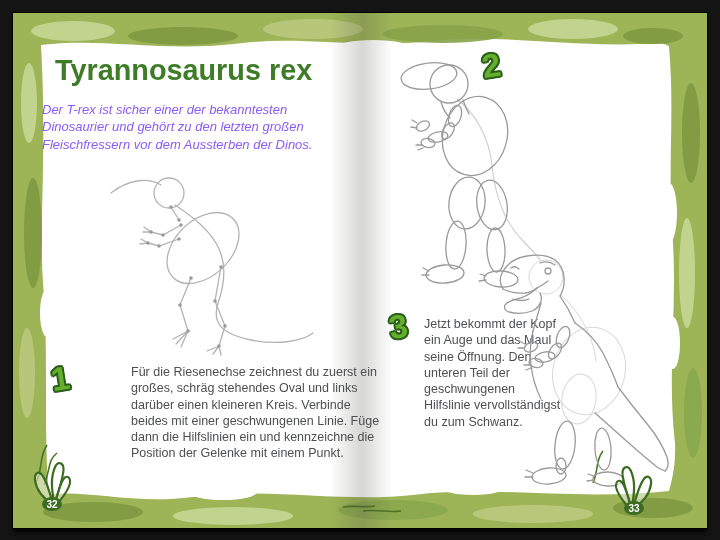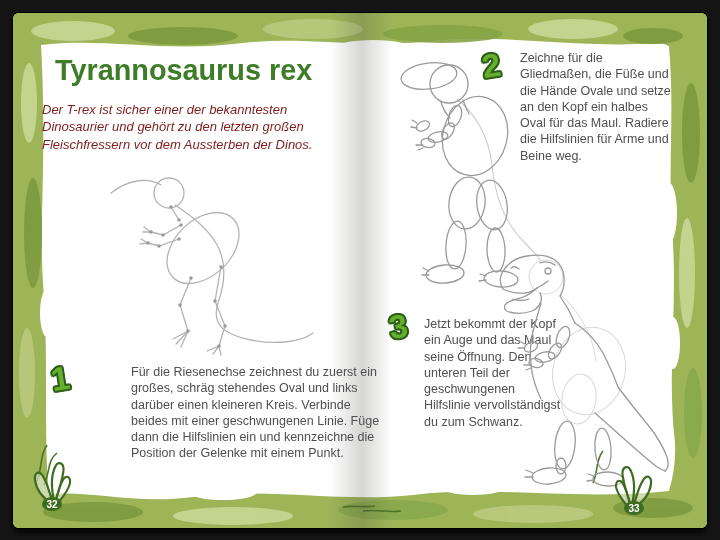--- a/index.html
+++ b/index.html
@@ -3,37 +3,37 @@
 <meta charset="utf-8">
 <style>
   html,body{margin:0;padding:0;}
   body{
     width:720px;height:540px;position:relative;overflow:hidden;
     background:#141414;
     font-family:"Liberation Sans", sans-serif;
   }
   .book{
     position:absolute;left:13px;top:13px;width:694px;height:515px;
-    background:#ffffff;border-radius:6px;overflow:hidden;
+    background:#ffffff;border-radius:0;overflow:hidden;
     box-shadow:0 0 0 1px #000, 0 5px 4px rgba(0,0,0,0.7);
   }
   .border-art{position:absolute;left:0;top:0;width:694px;height:515px;pointer-events:none;}
   .gutter{
     position:absolute;left:317px;top:0;width:62px;height:100%;
     background:linear-gradient(90deg, rgba(60,60,55,0) 0%, rgba(70,70,64,0.18) 42%, rgba(70,70,64,0.22) 52%, rgba(60,60,55,0) 100%);
   }
   .page-title{
     position:absolute;left:42px;top:40px;margin:0;
     font-size:30px;font-weight:bold;color:#3e7c28;
     letter-spacing:0px;transform:scaleX(0.96);transform-origin:left;
     white-space:nowrap;
   }
   .intro{
     position:absolute;left:29px;top:88px;width:284px;margin:0;
-    font-style:italic;font-size:13px;line-height:1.33;color:#7f1d1d;
+    font-style:italic;font-size:13px;line-height:1.33;color:#8b5cf6;
   }
   .step-text{
     margin:0;font-size:12.5px;line-height:1.3;color:#4e4f51;position:absolute;
   }
   .t1{left:70px;top:351px;width:250px;margin-left:48px;}
   .t2{left:507px;top:37px;width:152px;}
   .t3{left:411px;top:303px;width:140px;}
   .numeral{
     position:absolute;display:inline-block;
     font-size:33px;line-height:1;font-weight:bold;color:#66ae2e;
@@ -150,21 +150,20 @@
     <g transform="rotate(-8 24 28)" fill="rgba(255,255,255,0.5)" stroke="#3c6b21" stroke-width="2.2" stroke-linejoin="round">
       <path d="M21 46 C14 40 7 31 7 20 C7 13 12 10 15 16 C18 22 20 34 21 44 Z"></path>
       <path d="M23 44 C22 32 23 18 29 9 C33 3 39 7 36 16 C33 26 28 36 24 44 Z"></path>
       <path d="M25 47 C31 41 38 36 41 28 C43 22 39 18 35 23 C30 29 26 40 24 45 Z"></path>
     </g>
     <ellipse cx="23" cy="46" rx="10" ry="7" fill="#3c6b21"></ellipse>
     <text x="23" y="50" text-anchor="middle" font-size="10" font-weight="bold" fill="#ffffff">32</text>
   </svg>
 
   <span class="numeral n2">2</span>
-  <p class="step-text t2">Zeichne für die Gliedmaßen, die Füße und die Hände Ovale und setze an den Kopf ein halbes Oval für das Maul. Radiere die Hilfslinien für Arme und Beine weg.</p>
 
   <svg class="sk2" width="158" height="250" viewBox="0 0 158 250">
     <g stroke="#cccccc" stroke-width="1.1" fill="none" stroke-linecap="round">
       <path d="M72 46 C 90 60, 104 84, 107 112 C 110 142, 118 168, 138 188 C 146 196, 152 202, 156 208"></path>
     </g>
     <g stroke="#9a9a9a" stroke-width="1.3" fill="none" stroke-linecap="round">
       <ellipse cx="44" cy="23" rx="28" ry="13" transform="rotate(-7 44 23)"></ellipse>
       <circle cx="64" cy="31" r="19"></circle>
       <path d="M56 49 C 58 56, 61 61, 65 65"></path>
       <path d="M78 47 C 80 53, 82 57, 84 61"></path>

